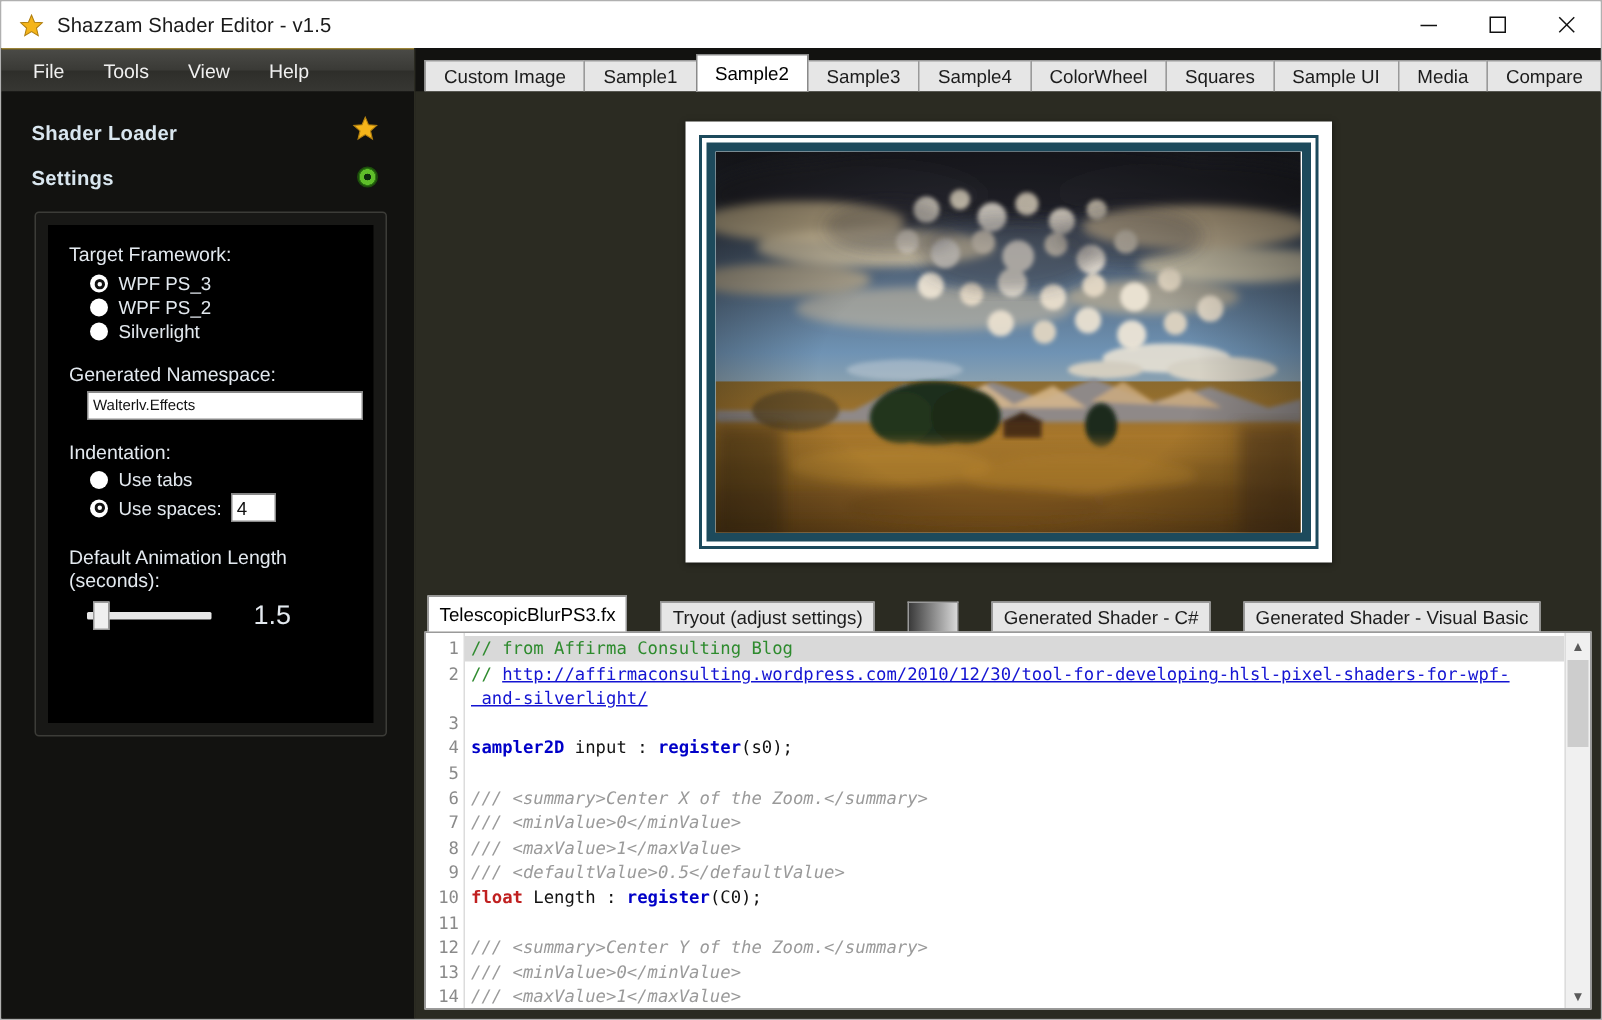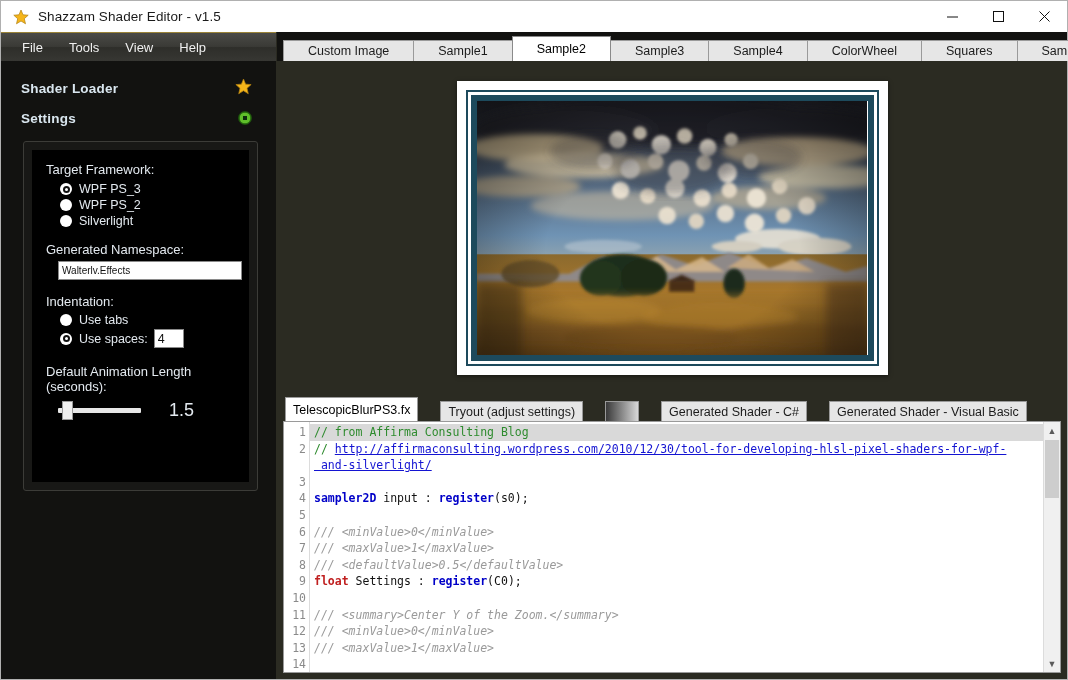--- a/index.html
+++ b/index.html
@@ -137,21 +137,21 @@
   .rightcol {
     flex: 1 1 auto; display: flex; flex-direction: column;
     background: #2b2b22; min-width: 0;
   }
 
   .tabstrip {
     height: 29px; flex: 0 0 29px; display: flex; align-items: flex-end;
     background: #121210; padding-left: 6px;
   }
   .tab {
-    height: 21px; padding: 0 24px; font-size: 12.5px; color: #1c1c1c;
+    height: 21px; padding: 0 12px; font-size: 12.5px; color: #1c1c1c;
     background: #e6e6e6; border: 1px solid #9a9a9a; border-bottom: none;
     display: flex; align-items: center; white-space: nowrap;
     margin-right: -1px;
   }
   .tab.active {
     background: #ffffff; height: 25px; color: #000;
     border-color: #8a8a8a; position: relative; z-index: 3;
   }
 
   .preview-area {
@@ -527,24 +527,25 @@
             <div>13</div>
             <div>14</div>
           </div>
           <div class="codearea" id="codearea">
               <div class="cline hl"><span class="c-comment">// from Affirma Consulting Blog</span></div>
               <div class="cline"><span class="c-comment">// </span><span class="c-link">http://affirmaconsulting.wordpress.com/2010/12/30/tool-for-developing-hlsl-pixel-shaders-for-wpf-</span></div>
               <div class="cline"><span class="c-link"> and-silverlight/</span></div>
               <div class="cline"><span class="c-plain"></span></div>
               <div class="cline"><span class="c-key">sampler2D</span><span class="c-plain"> input : </span><span class="c-fn">register</span><span class="c-plain">(s0);</span></div>
               <div class="cline"><span class="c-plain"></span></div>
+              <div class="cline"><span class="c-doc">/// &lt;summary&gt;Center X of the Zoom.&lt;/summary&gt;</span></div>
               <div class="cline"><span class="c-doc">/// &lt;minValue&gt;0&lt;/minValue&gt;</span></div>
               <div class="cline"><span class="c-doc">/// &lt;maxValue&gt;1&lt;/maxValue&gt;</span></div>
               <div class="cline"><span class="c-doc">/// &lt;defaultValue&gt;0.5&lt;/defaultValue&gt;</span></div>
-              <div class="cline"><span class="c-type">float</span><span class="c-plain"> Settings : </span><span class="c-fn">register</span><span class="c-plain">(C0);</span></div>
+              <div class="cline"><span class="c-type">float</span><span class="c-plain"> Length : </span><span class="c-fn">register</span><span class="c-plain">(C0);</span></div>
               <div class="cline"><span class="c-plain"></span></div>
               <div class="cline"><span class="c-doc">/// &lt;summary&gt;Center Y of the Zoom.&lt;/summary&gt;</span></div>
               <div class="cline"><span class="c-doc">/// &lt;minValue&gt;0&lt;/minValue&gt;</span></div>
               <div class="cline"><span class="c-doc">/// &lt;maxValue&gt;1&lt;/maxValue&gt;</span></div>
             </div>
           <div class="vscroll">
             <div class="vs-arrow">▲</div>
             <div class="vs-thumb"></div>
             <div class="vs-arrow" style="position:absolute;bottom:0;left:0;right:0;">▼</div>
           </div>

